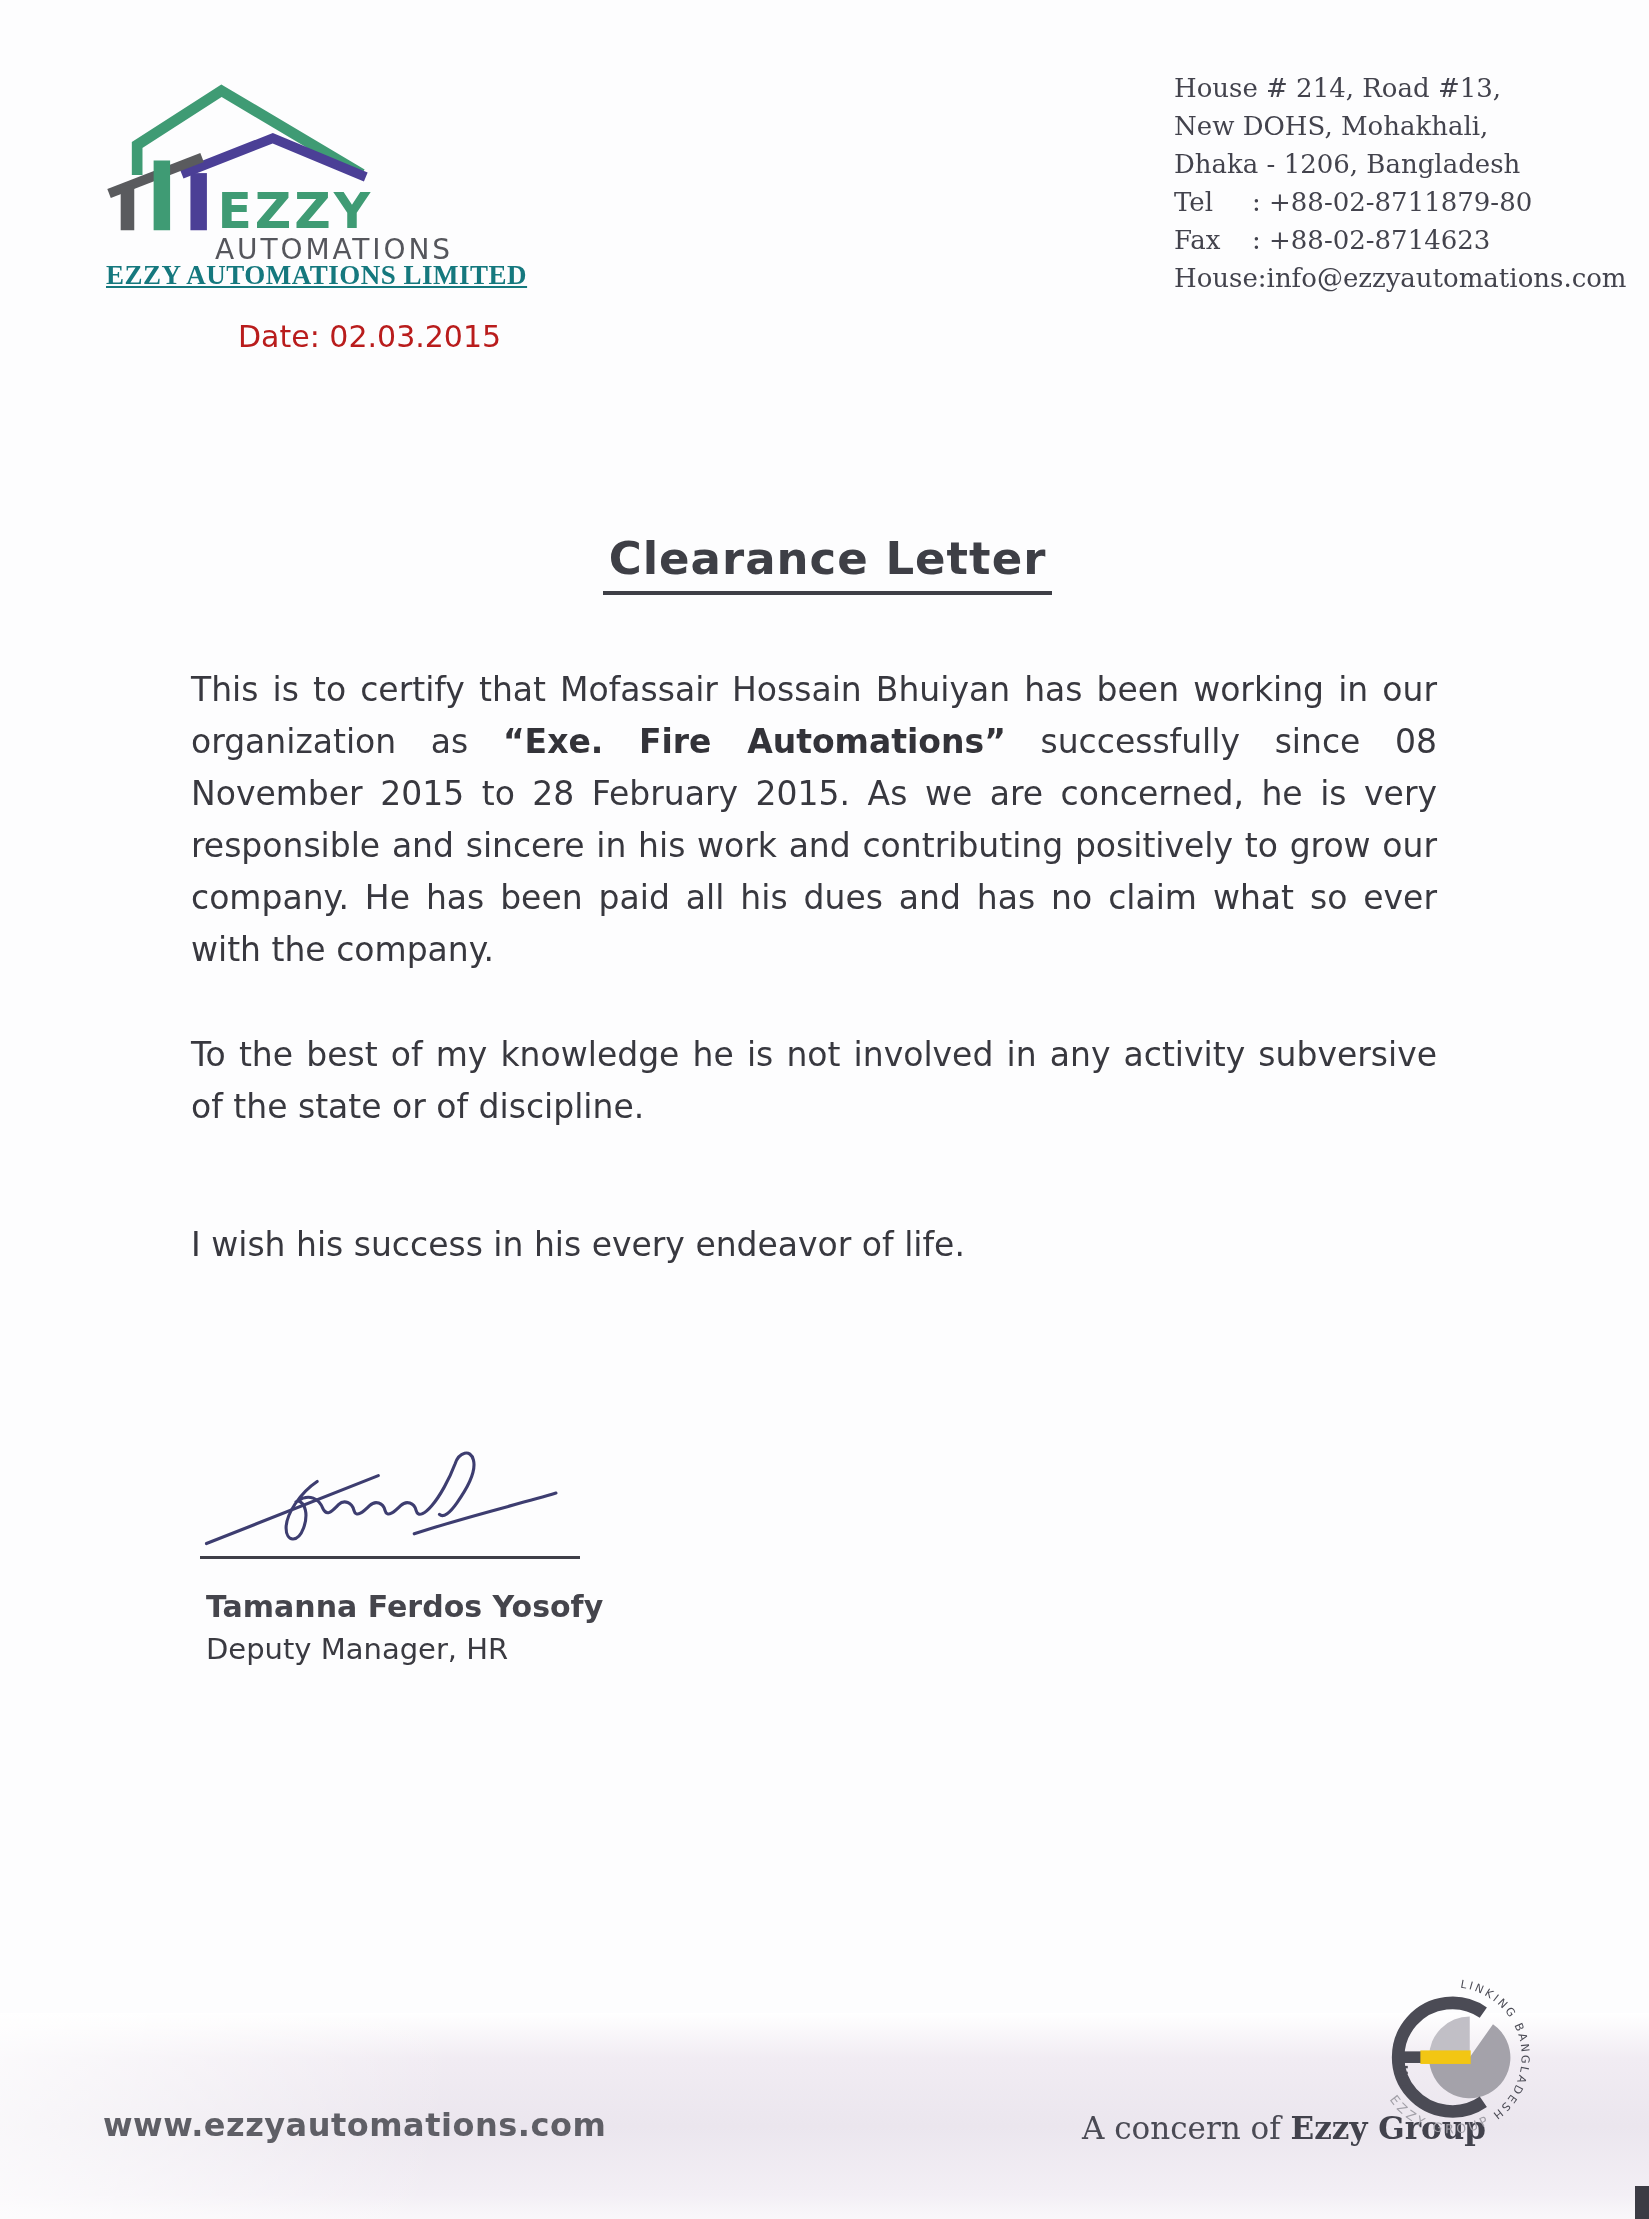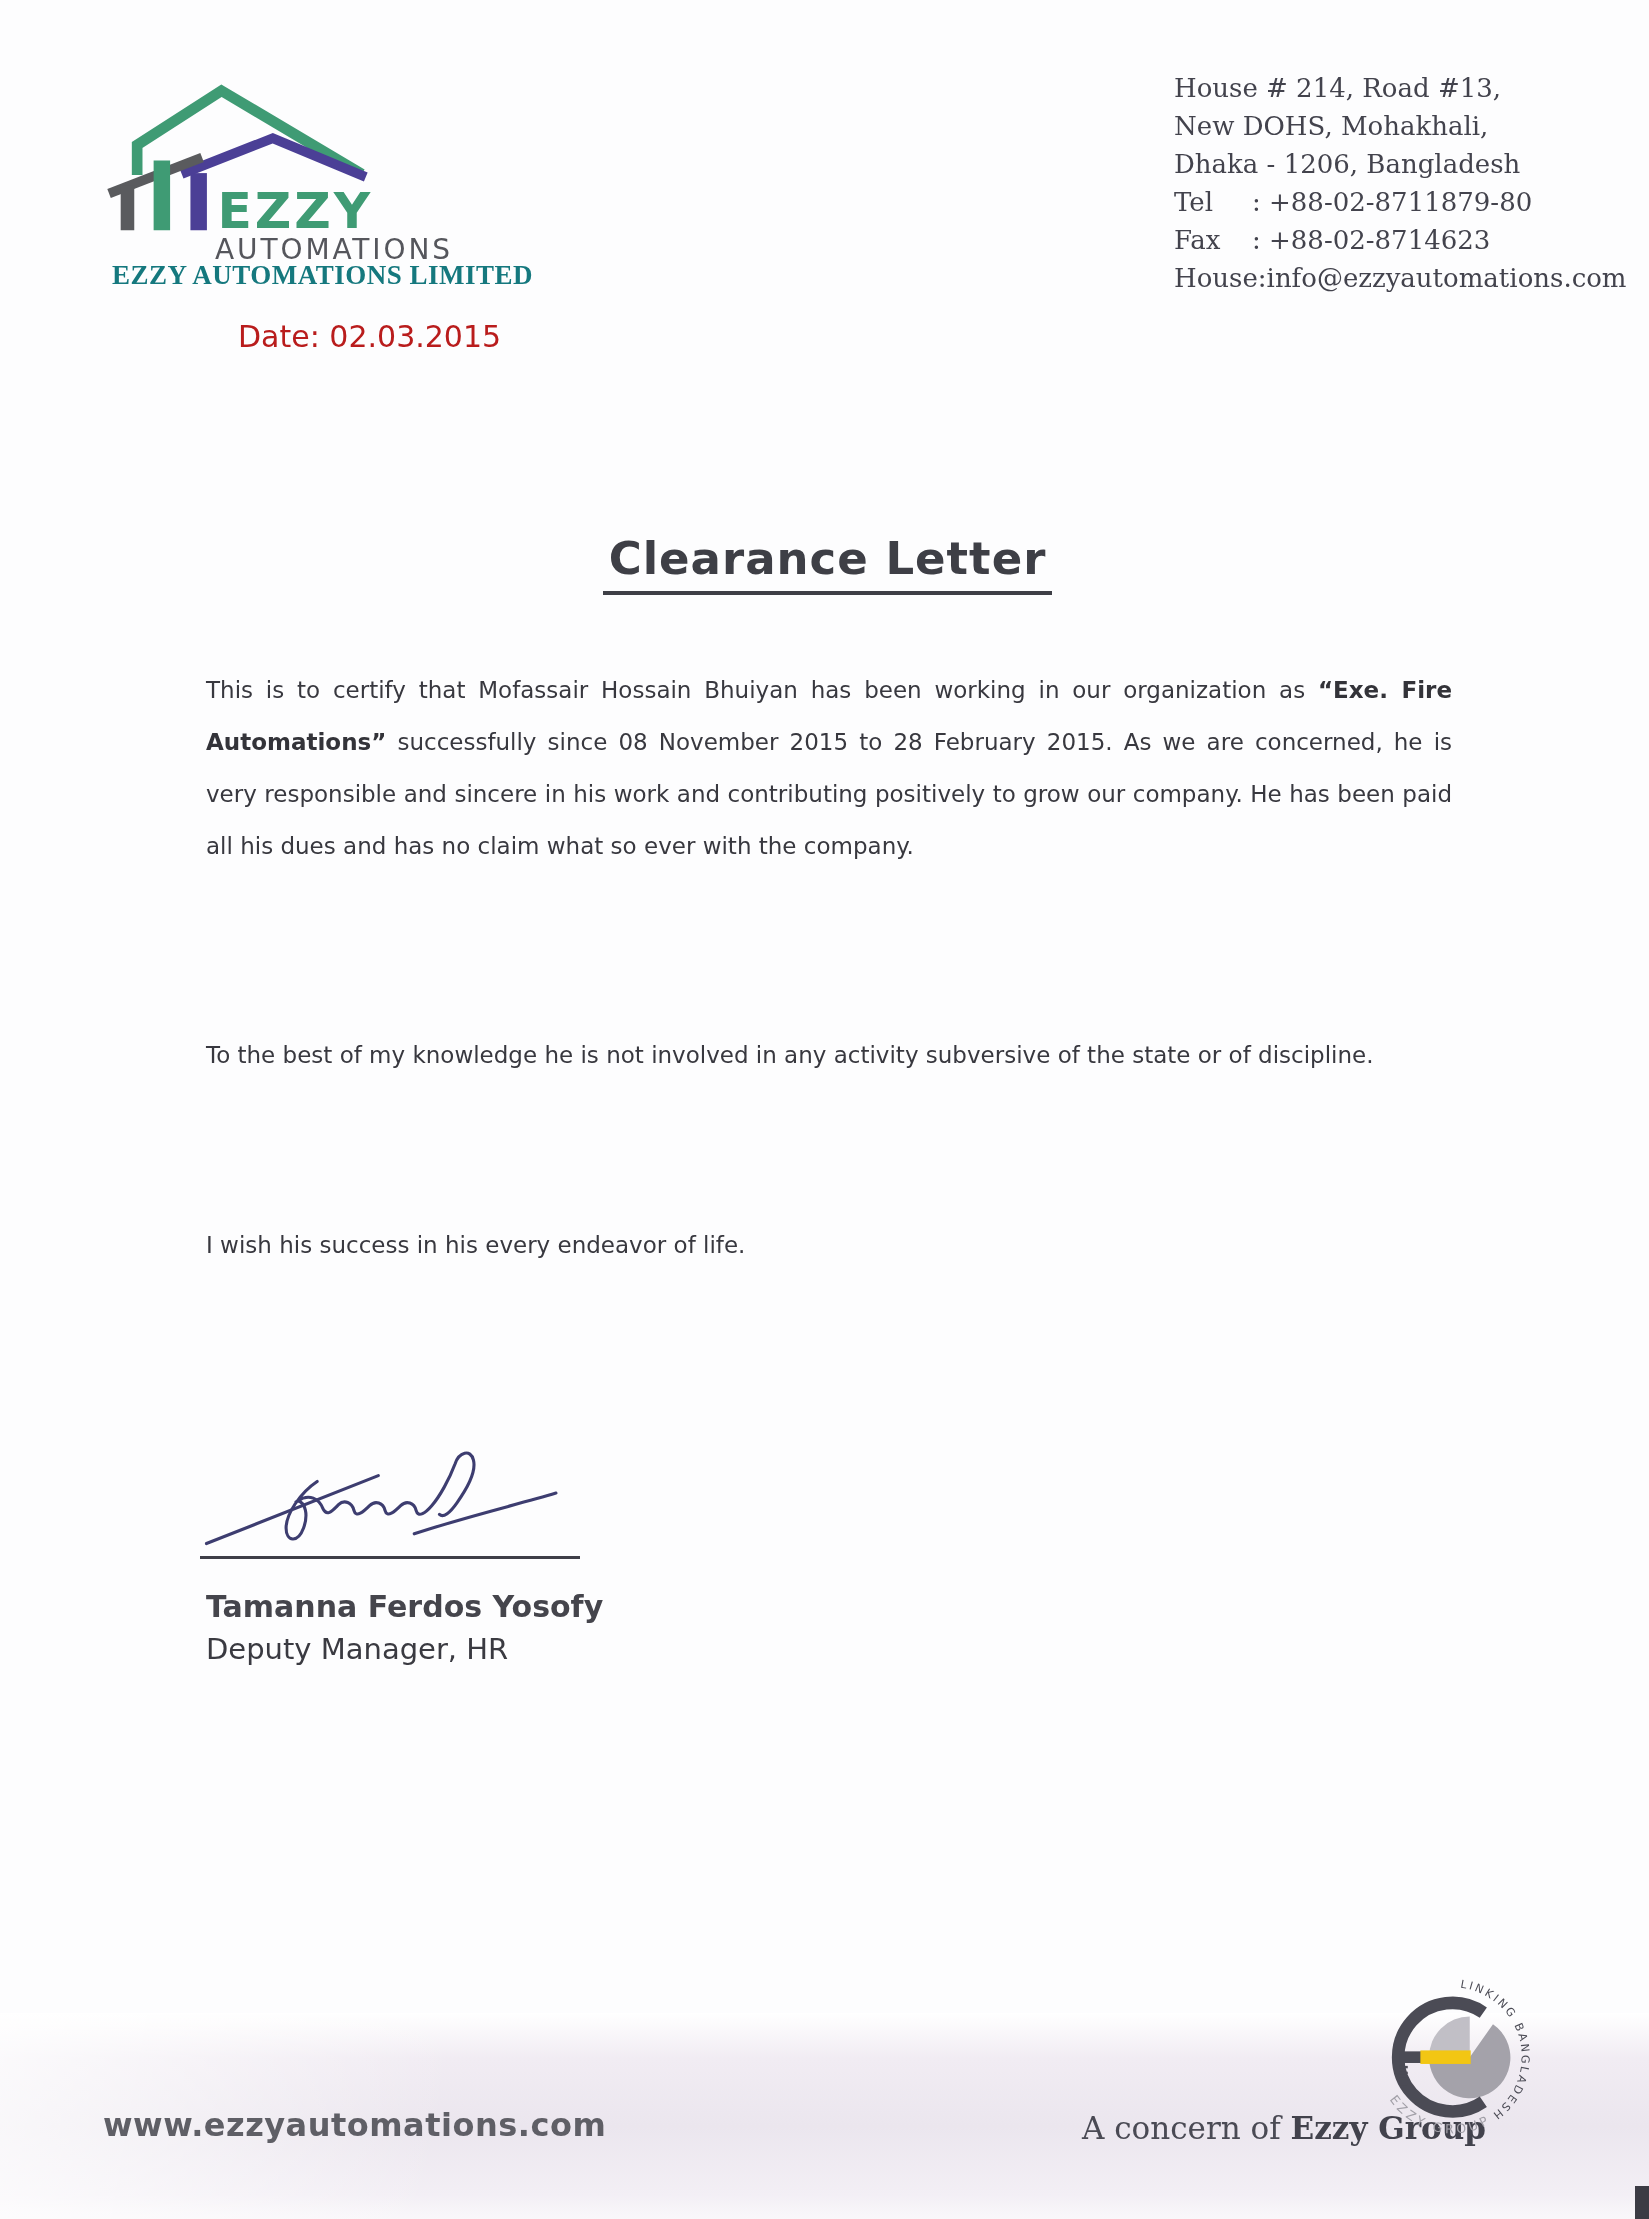--- a/index.html
+++ b/index.html
@@ -8,23 +8,23 @@
     background:#fdfdfe;overflow:hidden;
     font-family:"DejaVu Sans",sans-serif;color:#38383f;
   }
   .abs{position:absolute;}
   
   .logo-sub{
     position:absolute;left:215px;top:233px;width:388px;
     font-size:28px;letter-spacing:2.9px;color:#55565c;
   }
   .logo-company{
-    position:absolute;left:112px;top:260px;width:485px;
+    position:absolute;left:106px;top:260px;width:485px;
     font-family:"Liberation Serif","DejaVu Serif",serif;font-weight:bold;
-    font-size:27px;letter-spacing:0.5px;color:#15787e;
+    font-size:27px;letter-spacing:0.5px;color:#15787e;text-decoration:underline;
   }
   .address{
     position:absolute;left:1174px;top:69px;width:417px;
     font-family:"DejaVu Serif","Liberation Serif",serif;
     font-size:26px;line-height:38px;color:#43434d;
   }
   .address .row{display:flex;}
   .address .lbl{min-width:78px;flex:0 0 auto;}
   .date-line{
     position:absolute;left:206px;top:319px;
@@ -33,22 +33,22 @@
   
   .title-wrap{
     position:absolute;left:204px;top:532px;width:1247px;text-align:center;
   }
   .title{
     display:inline-block;font-size:45px;font-weight:bold;color:#3e3f46;
     letter-spacing:1px;border-bottom:4.9px solid #3e3f46;padding:0 5.8px 5.8px 5.8px;
   }
   
   .para{
-    position:absolute;left:206px;width:1246px;
-    font-size:23px;line-height:52px;color:#38383f;
+    position:absolute;left:191px;width:1246px;
+    font-size:33px;line-height:52px;color:#38383f;
     text-align:justify;
   }
   .para b{font-weight:bold;color:#333339;}
   .p1{top:664px;}
   .p2{top:1029px;}
   .p3{top:1219px;}
   
   .sig-line{
     position:absolute;left:200px;top:1556px;width:380px;height:2.9px;background:#3f3f48;
   }

